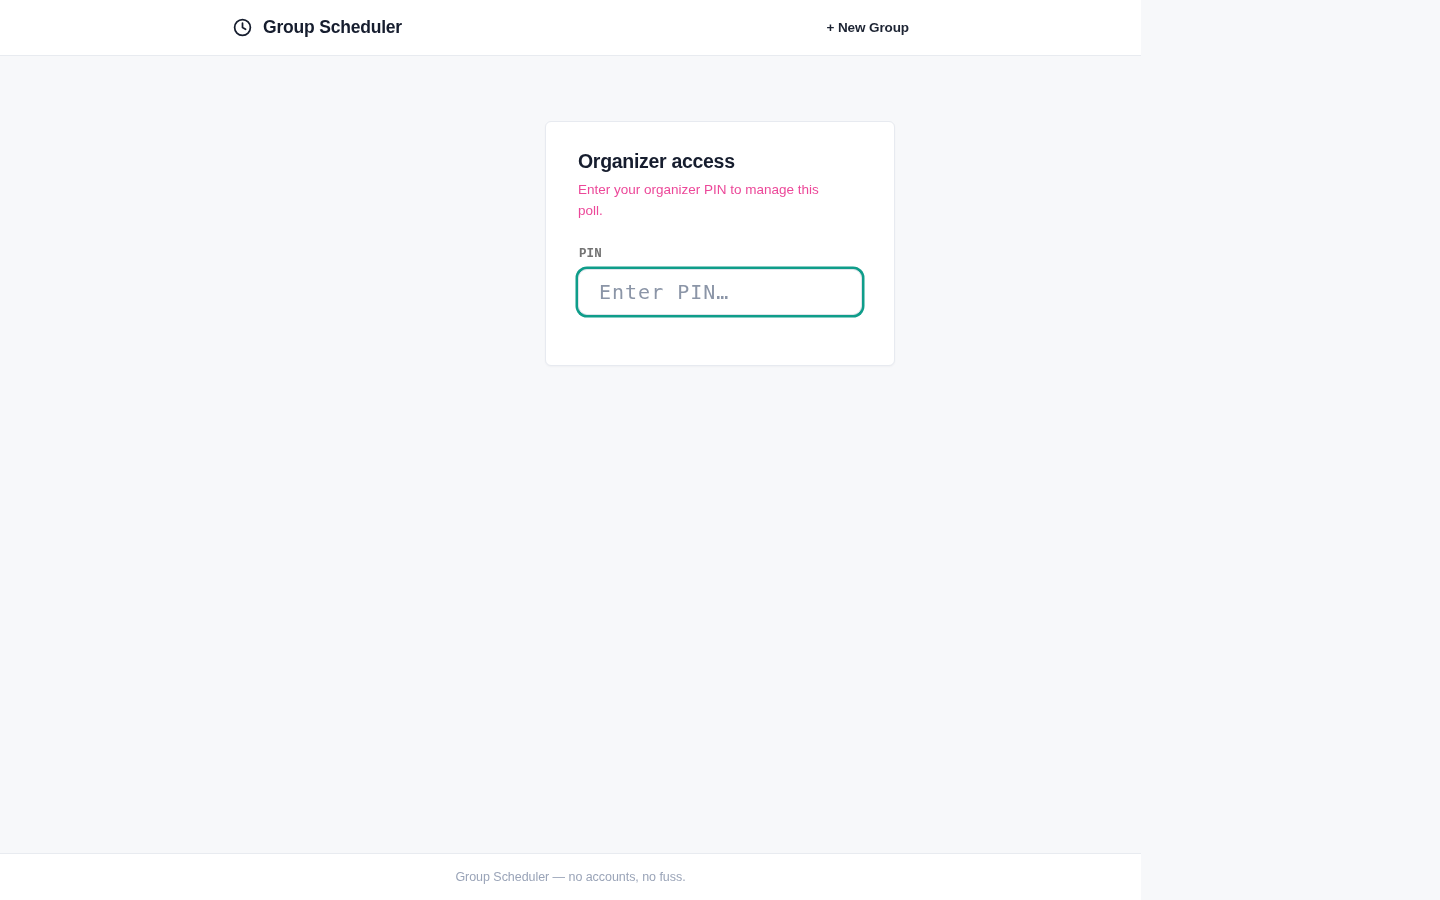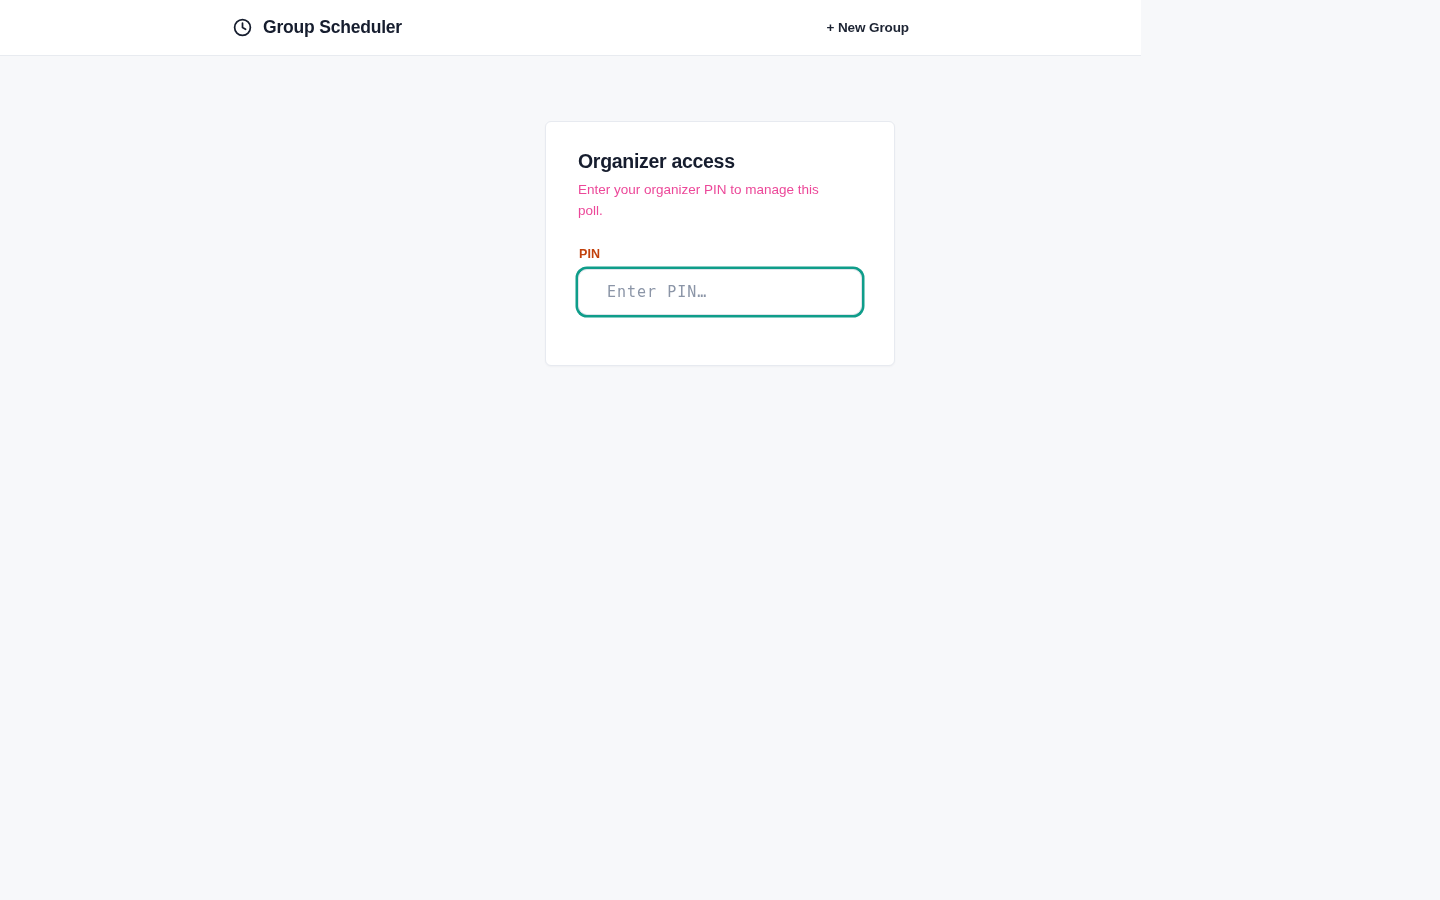--- a/index.html
+++ b/index.html
@@ -102,36 +102,37 @@
     color: #ec4899;
     margin: 0 0 26px 0;
     line-height: 1.5;
     max-width: 262px;
   }
 
   .field-label {
     display: block;
     font-size: 12.5px;
     font-weight: bold;
-    color: #c2410c;
+    color: #737373;
     margin: 7px 0 8px 1px;
     letter-spacing: 0.1px;
+    font-family: Liberation Mono, monospace;
   }
 
   .pin-input-wrap {
     position: relative;
     margin-bottom: 20px;
   }
   .pin-input {
     width: 100%;
     height: 46px;
     display: block;
-    padding: 0 28px;
+    padding: 0 20px;
     font-family: "DejaVu Sans Mono", "Liberation Mono", monospace;
-    font-size: 15px;
+    font-size: 20px;
     letter-spacing: 1px;
     color: #1d2433;
     background: #ffffff;
     border: 1px solid #dfe3ea;
     border-radius: 9px;
     outline: none;
     box-shadow: 0 0 0 2.5px #0f9d8a;
   }
   .pin-input::placeholder {
     color: #8b95a7;
@@ -198,14 +199,17 @@
       <label class="field-label" for="pin">PIN</label>
 
       <div class="pin-input-wrap">
         <input id="pin" class="pin-input" type="text" autocomplete="off" placeholder="Enter PIN…" style="">
       </div>
 
     </section>
 
   </main>
 
+  <footer class="footer">
+    <span class="footer-text">Group Scheduler — no accounts, no fuss.</span>
+  </footer>
 
 </div>
 
 </body></html>

